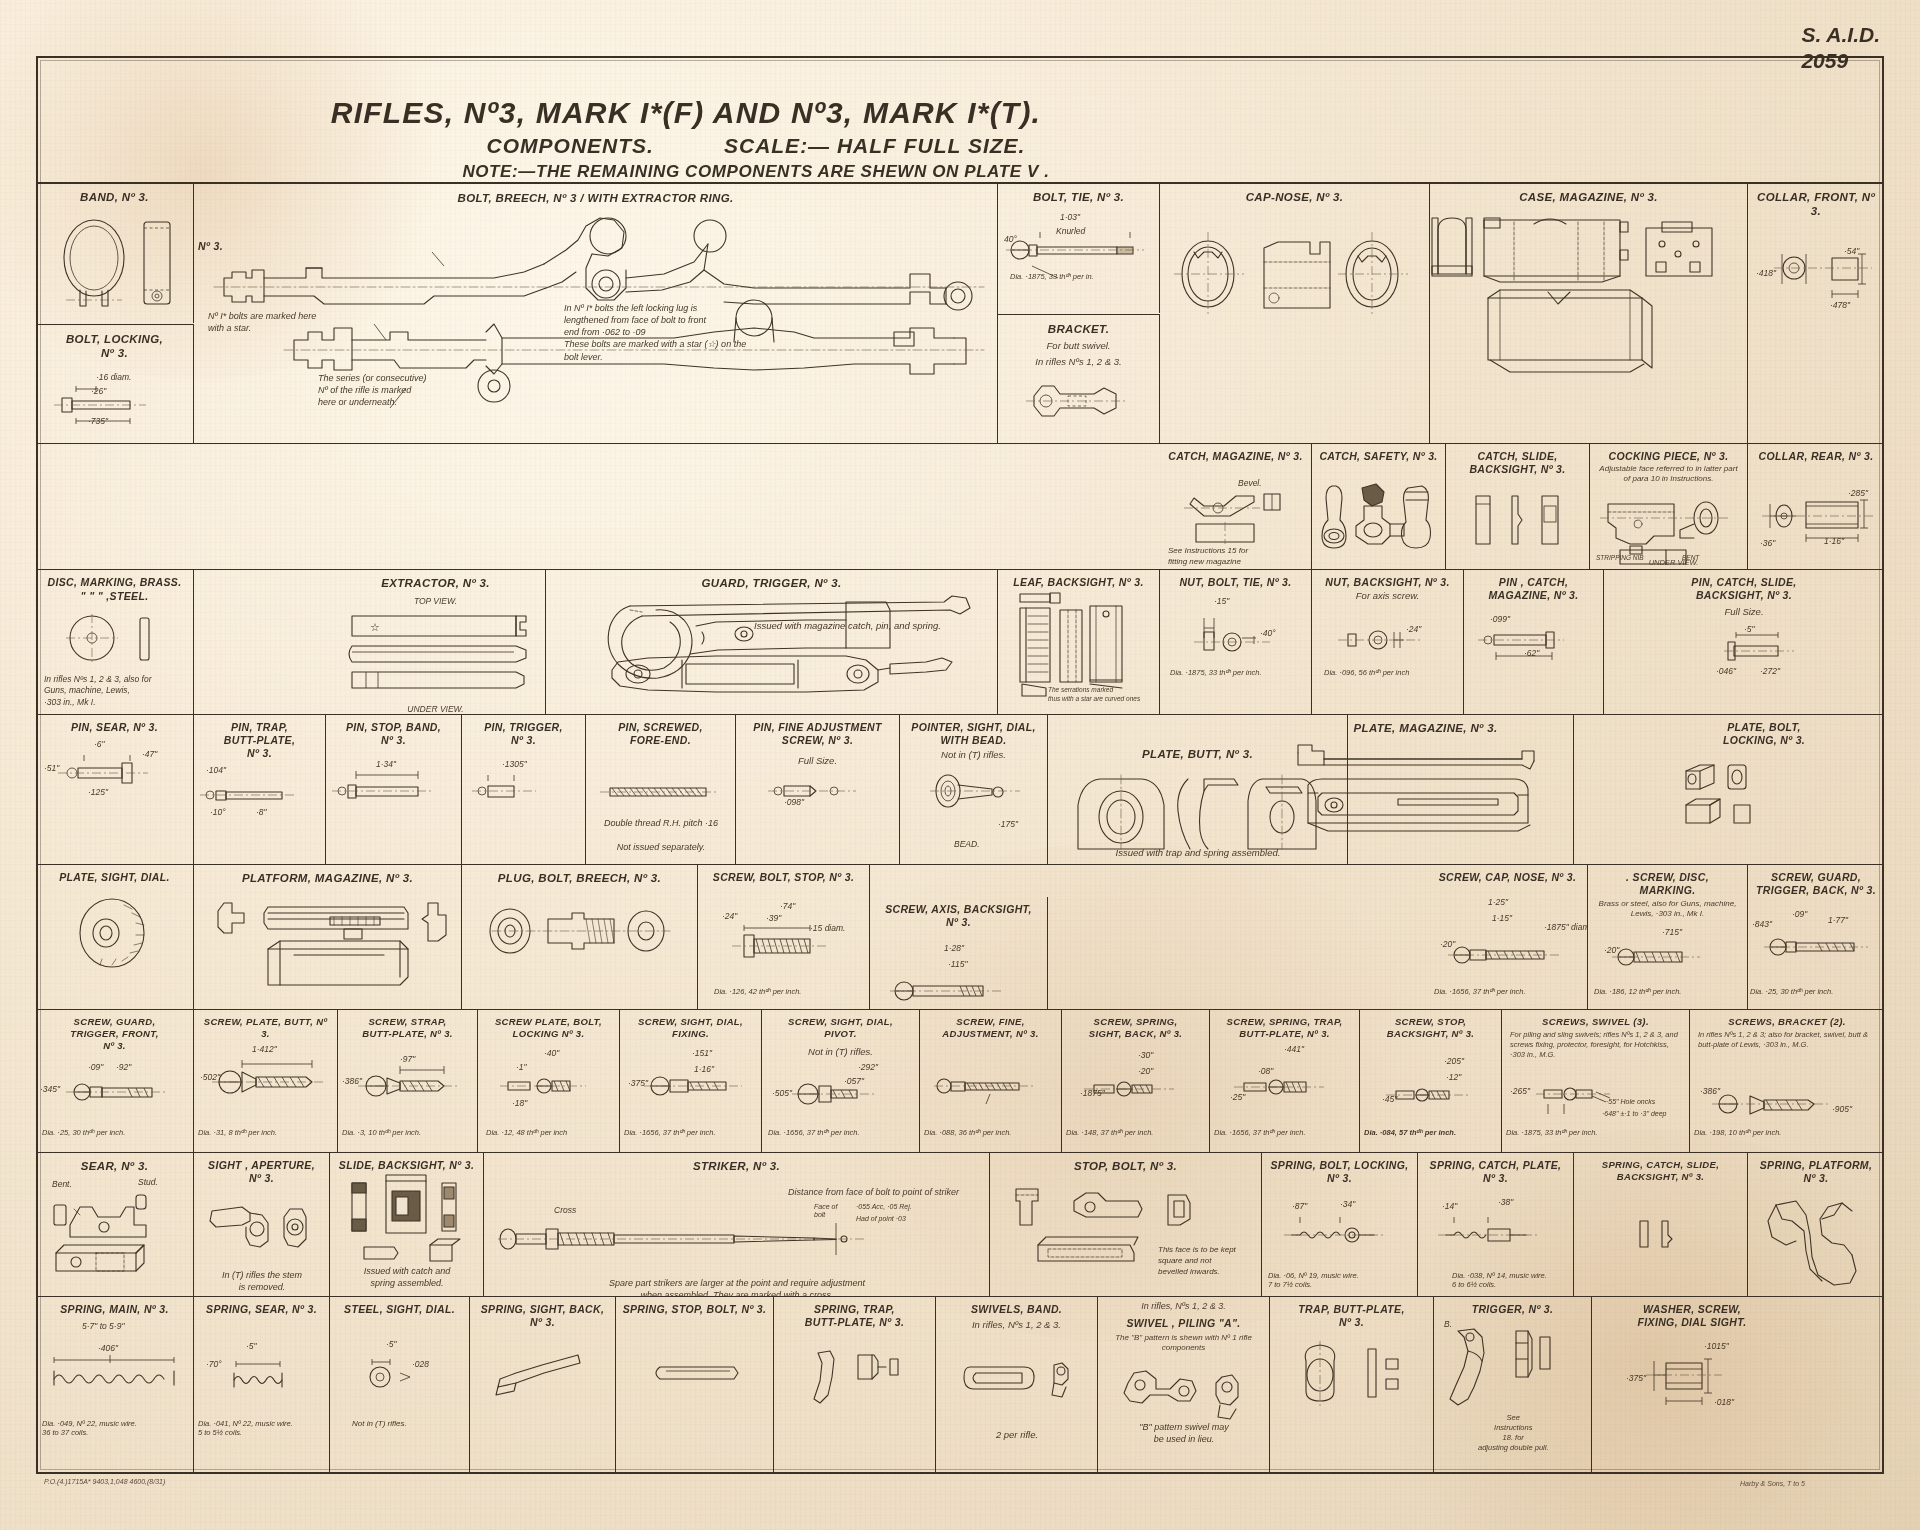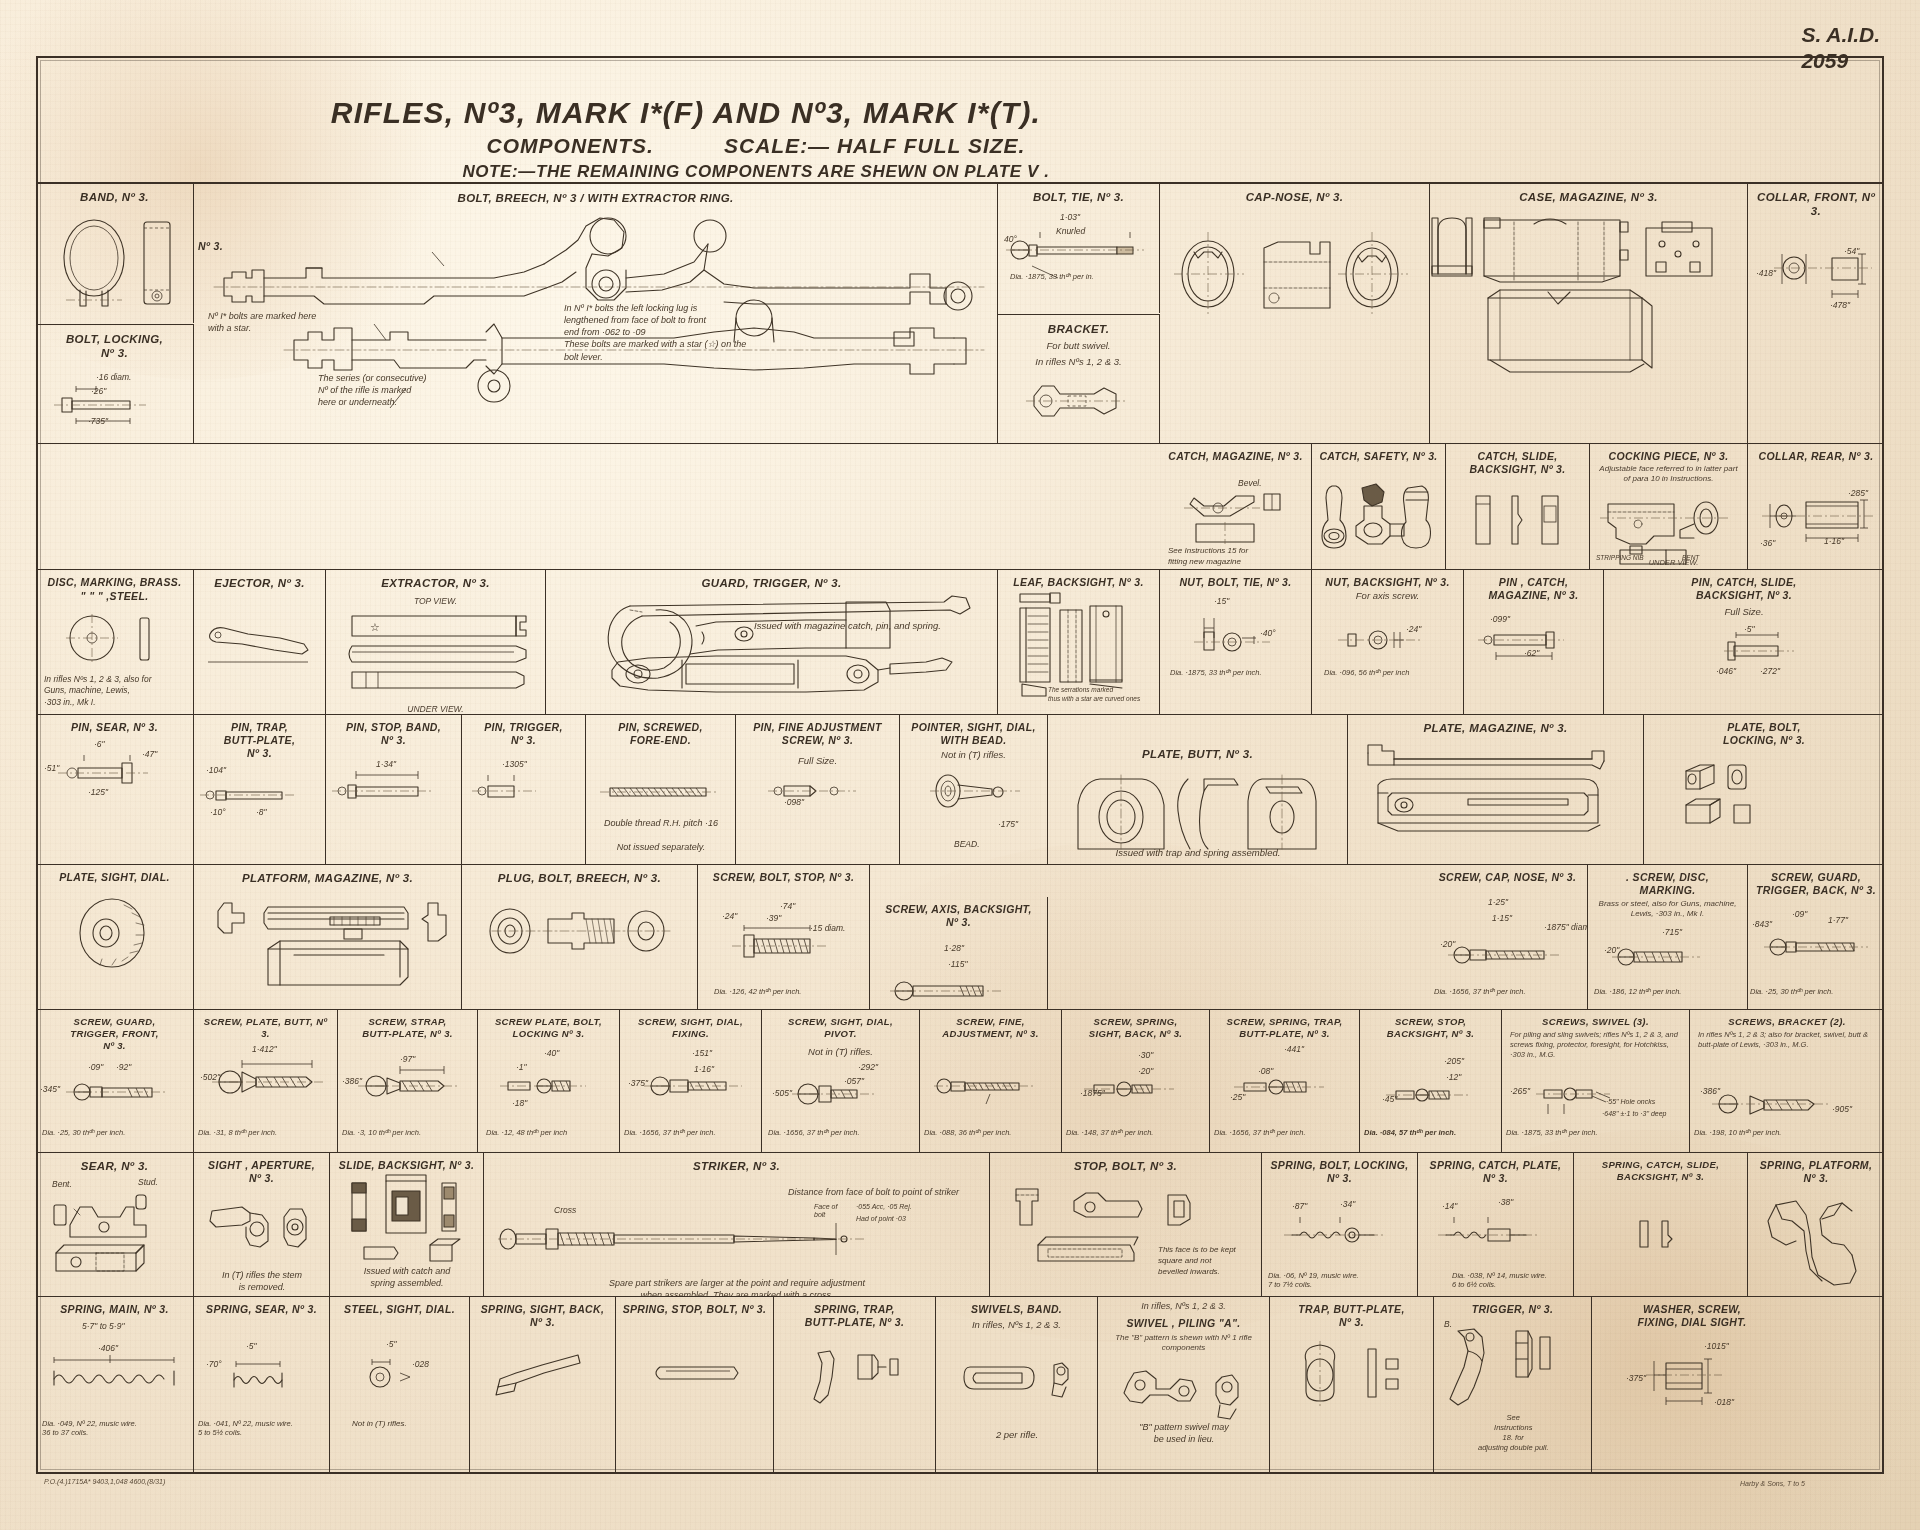--- a/index.html
+++ b/index.html
@@ -425,28 +425,20 @@
         <circle cx="56" cy="28" r="22" class="ink"></circle>
         <circle cx="56" cy="28" r="5" class="ink2"></circle>
         <line x1="56" y1="4" x2="56" y2="52" class="inkc"></line>
         <line x1="30" y1="28" x2="82" y2="28" class="inkc"></line>
         <rect x="104" y="8" width="9" height="42" rx="2" class="ink"></rect>
       </svg>
       <div class="note" style="left:8px;top:104px;font-size:8.5px;">In rifles Nºs 1, 2 &amp; 3, also for
 Guns, machine, Lewis,
 ·303 in., Mk I.</div>
     </div>
-    <div class="cell" style="left:158px;width:132px;">
-      <div class="cap">EJECTOR, Nº 3.</div>
-      <svg width="132" height="70" style="position:absolute;left:0;top:40px;">
-        <path d="M16 24 Q20 16 30 18 L54 24 L86 28 L110 34 L114 40 L108 44 L80 40 L48 34 L22 32 Q14 30 16 24 Z" class="ink"></path>
-        <circle cx="24" cy="25" r="3" class="ink2"></circle>
-        <path d="M14 52 L114 52" class="ink2"></path>
-      </svg>
-    </div>
     <div class="cell" style="left:290px;width:220px;">
       <div class="cap">EXTRACTOR, Nº 3.</div>
       <div class="sub" style="top:26px;font-size:8.5px;">TOP VIEW.</div>
       <svg width="220" height="86" style="position:absolute;left:0;top:42px;">
         <rect x="26" y="4" width="164" height="20" class="ink"></rect>
         <path d="M190 4 L200 4 L200 10 L194 10 L194 18 L200 18 L200 24 L190 24 Z" class="ink"></path>
         <text x="44" y="19" font-size="11" fill="#3f3427">☆</text>
         <path d="M26 34 L190 34 L200 38 L200 46 L190 50 L26 50 Q20 42 26 34 Z" class="ink"></path>
         <path d="M26 40 L188 40" class="ink2"></path>
         <path d="M26 60 L190 60 L198 64 L198 72 L190 76 L26 76 Z" class="ink"></path>
@@ -679,21 +671,21 @@
           <path d="M156 8 L186 8 L190 14 L160 14 L156 20 Z"></path>
           <path d="M156 20 Q150 40 152 60 Q154 72 160 78"></path>
           <path d="M214 8 Q202 10 200 30 L200 78 L268 78 L268 30 Q266 10 254 8 Z"></path>
           <path d="M218 16 L250 16 L254 22 L222 22 Z"></path>
           <ellipse cx="234" cy="46" rx="12" ry="16"></ellipse>
           <line x1="234" y1="4" x2="234" y2="78" stroke="#6b5a45" stroke-width=".6" stroke-dasharray="9 3 2 3"></line>
         </g>
       </svg>
       <div class="note" style="left:0;width:300px;text-align:center;top:132px;font-size:9.5px;">Issued with trap and spring assembled.</div>
     </div>
-    <div class="cell" style="left:1312px;width:296px;">
+    <div class="cell" style="left:1242px;width:296px;">
       <div class="cap">PLATE, MAGAZINE, Nº 3.</div>
       <svg width="296" height="96" style="position:absolute;left:0;top:24px;">
         <g class="ink">
           <path d="M20 14 L20 6 L34 6 L34 12 L46 12 L46 20 L244 20 L244 12 L256 12 L256 22"></path>
           <path d="M20 14 L20 26 L46 26 L46 20"></path>
           <path d="M46 26 L244 26 L252 30 L256 22"></path>
           <path d="M46 20 L244 20"></path>
           <path d="M30 54 L30 46 Q34 40 44 40 L236 40 Q248 40 250 50 L250 84 L30 84 Z"></path>
           <path d="M44 54 L236 54 L240 58 L240 72 L236 76 L44 76 L40 72 L40 58 Z"></path>
           <path d="M30 54 L40 54 M250 56 L240 56"></path>

